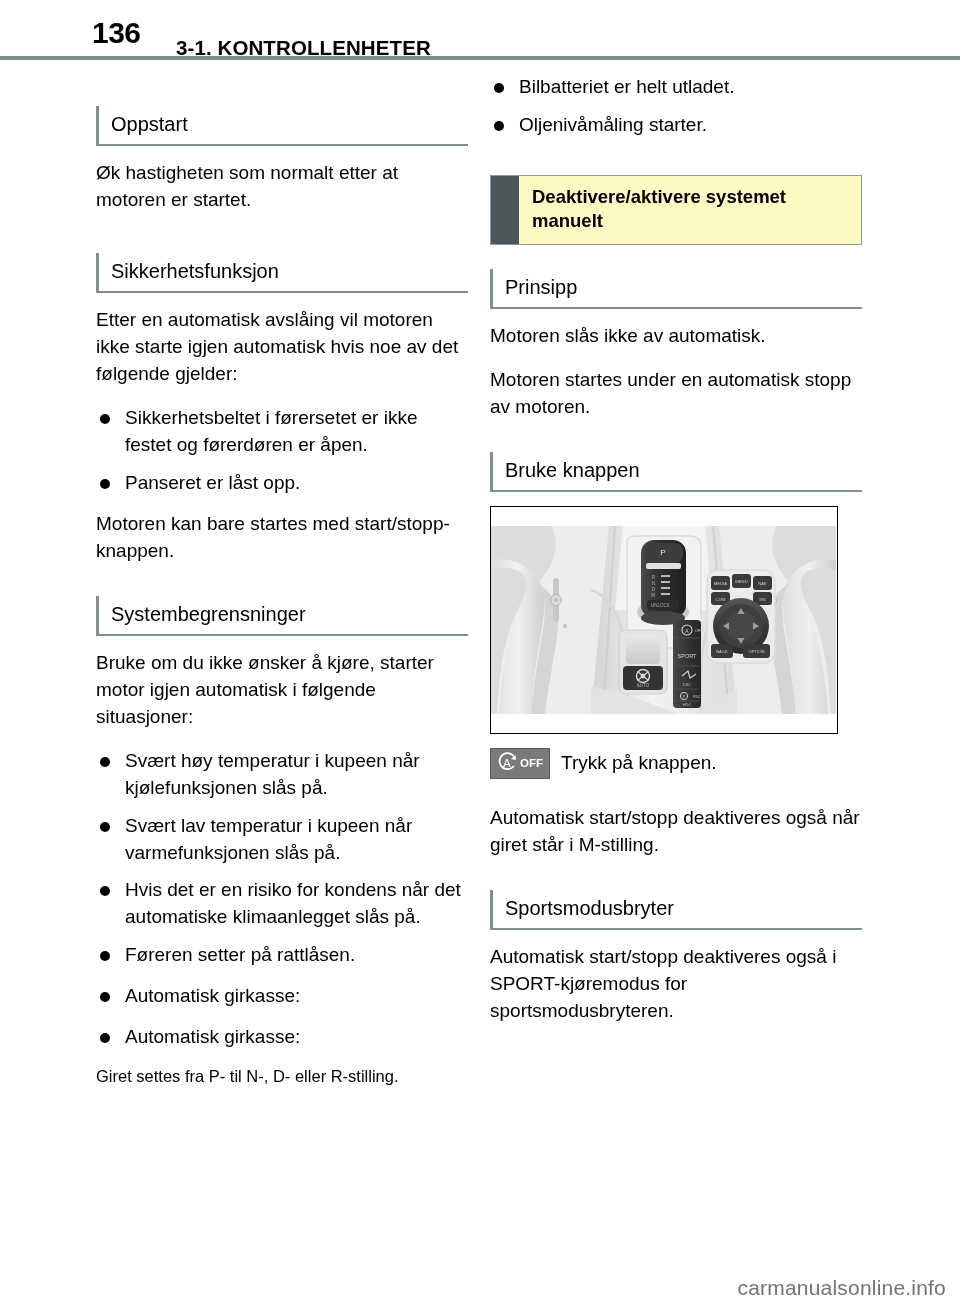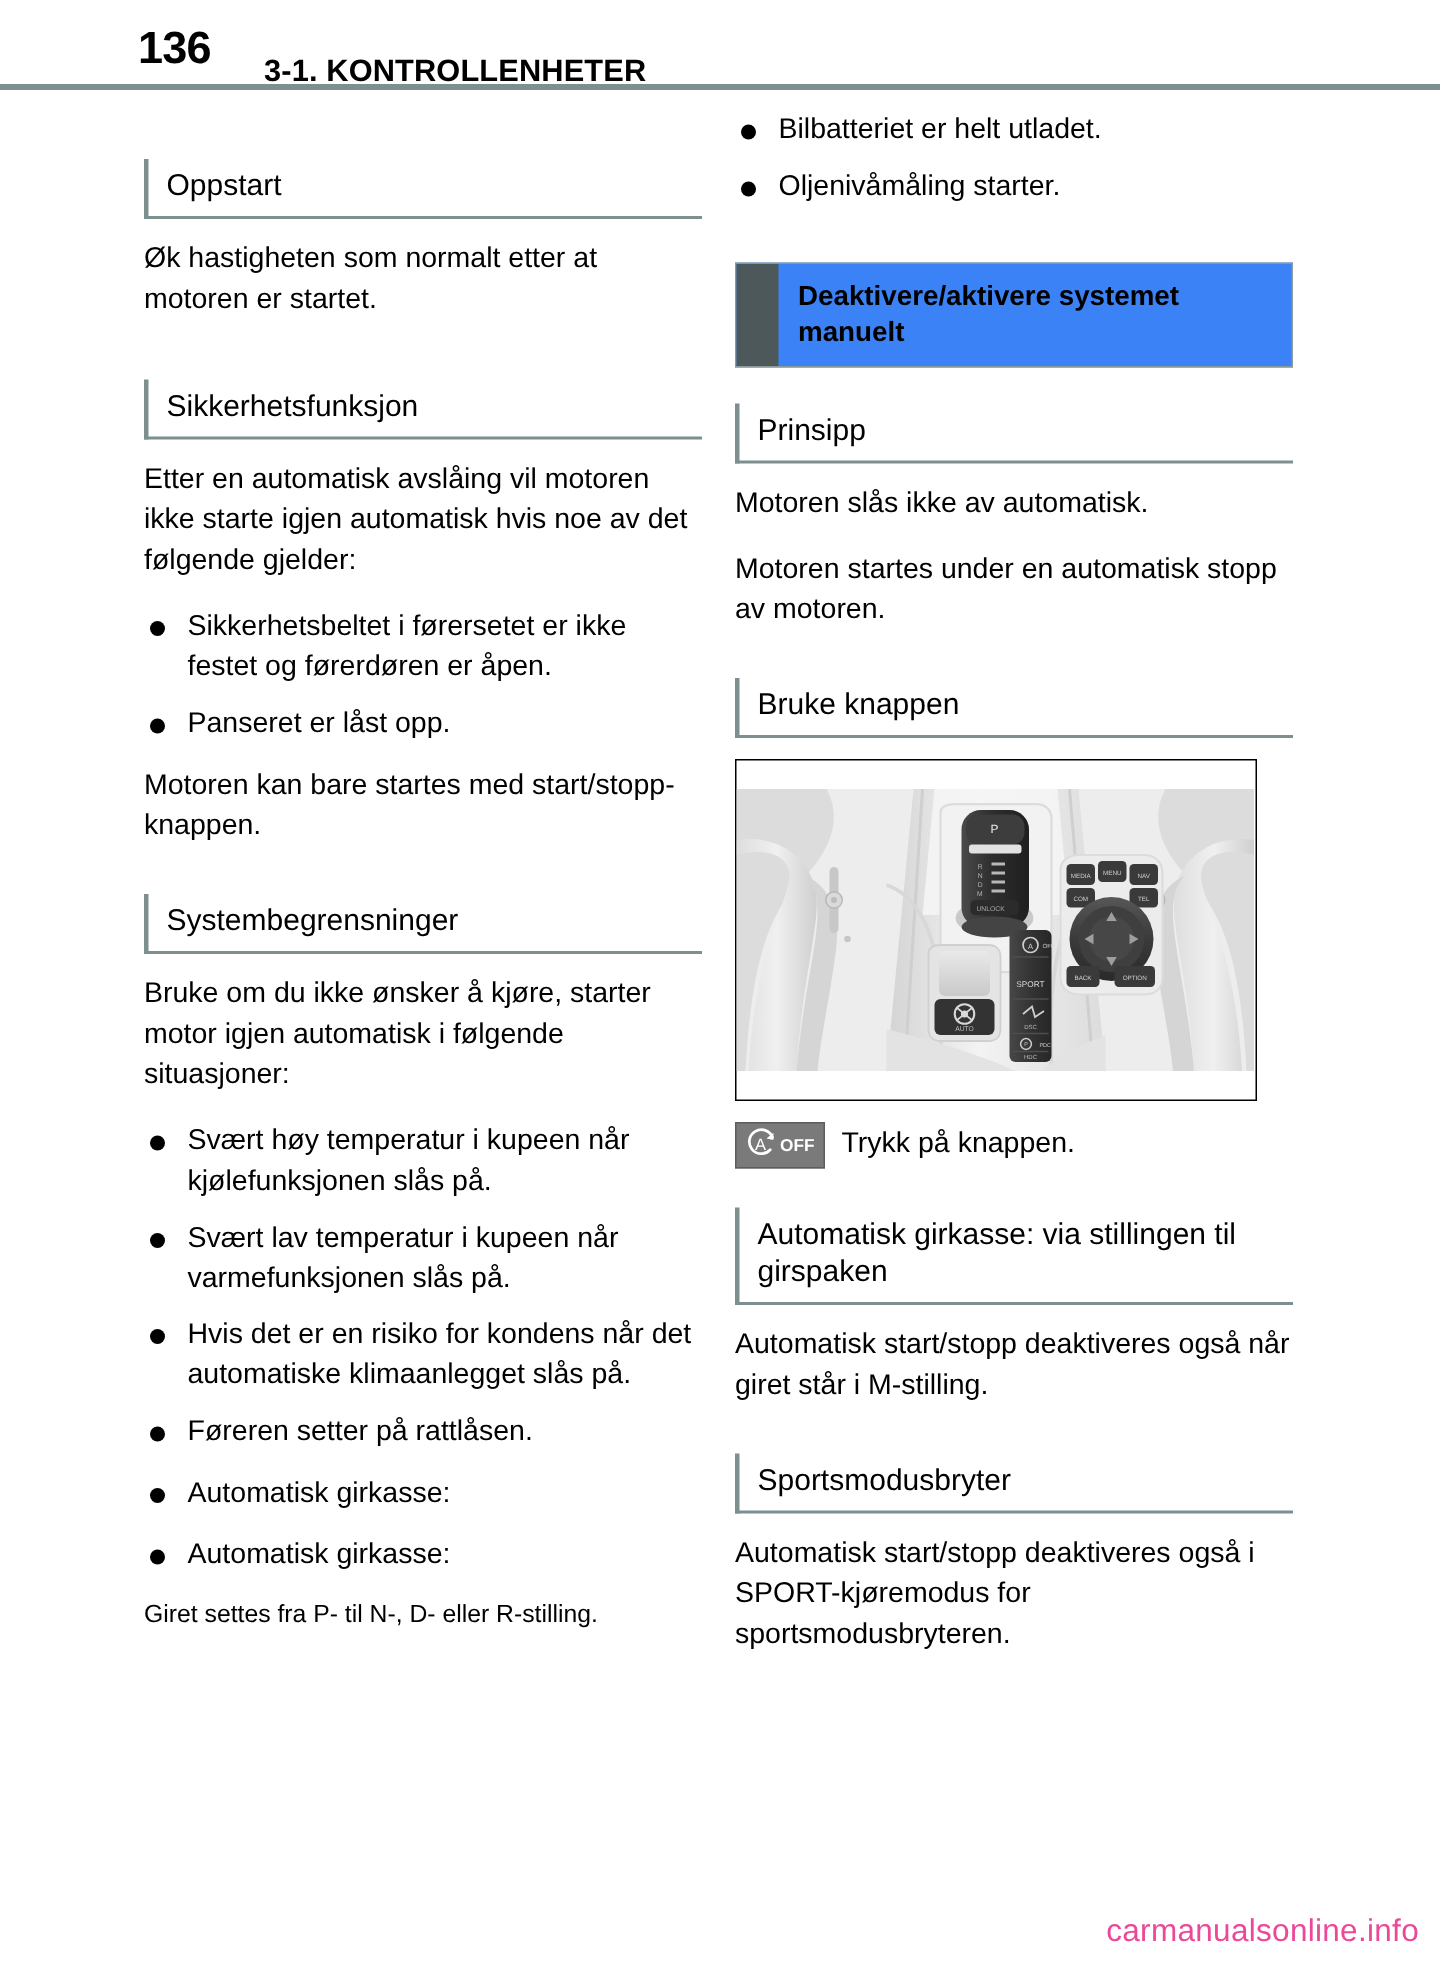--- a/index.html
+++ b/index.html
@@ -64,21 +64,21 @@
     font-weight: normal;
     line-height: 1.25;
   }
 
   
   .box-head {
     display: flex;
     align-items: stretch;
     border: 1px solid #8a9a9a;
     margin: 0 0 24px 0;
-    background: #3b82f6;
+    background: #fef9c3;
   }
   .box-head-tab {
     width: 28px;
     background: #4c5859;
     flex: 0 0 28px;
   }
   .box-head-text {
     flex: 1 1 auto;
     padding: 9px 10px 10px 13px;
     font-size: 18.5px;
@@ -160,21 +160,21 @@
     font-size: 19px;
     line-height: 1.3;
   }
 
   
   .watermark {
     position: absolute;
     right: 14px;
     bottom: 8px;
     font-size: 21px;
-    color: #ec4899;
+    color: #737373;
     letter-spacing: 0.2px;
   }
 </style>
 </head>
 <body>
 
 <div class="page-header">
   <div class="page-number">136</div>
   <div class="chapter-title">3-1. KONTROLLENHETER</div>
 </div>
@@ -418,21 +418,20 @@
       <svg width="48" height="22" viewBox="0 0 48 22" xmlns="http://www.w3.org/2000/svg">
         <path d="M17.5 14.5 A8 8 0 1 1 19 6.2" fill="none" stroke="#ffffff" stroke-width="1.8" stroke-linecap="round"></path>
         <path d="M19.6 3.2 L19.6 8.0 L15.0 7.0 Z" fill="#ffffff"></path>
         <text x="11" y="14.6" font-family="Liberation Sans, sans-serif" font-size="11" fill="#ffffff" text-anchor="middle">A</text>
         <text x="24" y="15.4" font-family="Liberation Sans, sans-serif" font-size="11.5" font-weight="bold" fill="#ffffff">OFF</text>
       </svg>
     </div>
     <div class="icon-caption">Trykk på knappen.</div>
   </div>
 
-  <div class="sec-head">Automatisk girkasse: via stillingen til girspaken</div>
   <p class="body">Automatisk start/stopp deaktiveres også når giret står i M-stilling.</p>
 
   <div class="gap-md"></div>
 
   <div class="sec-head">Sportsmodusbryter</div>
   <p class="body">Automatisk start/stopp deaktiveres også i SPORT-kjøremodus for sportsmodusbryteren.</p>
 
 </div>
 
 <div class="watermark">carmanualsonline.info</div>

